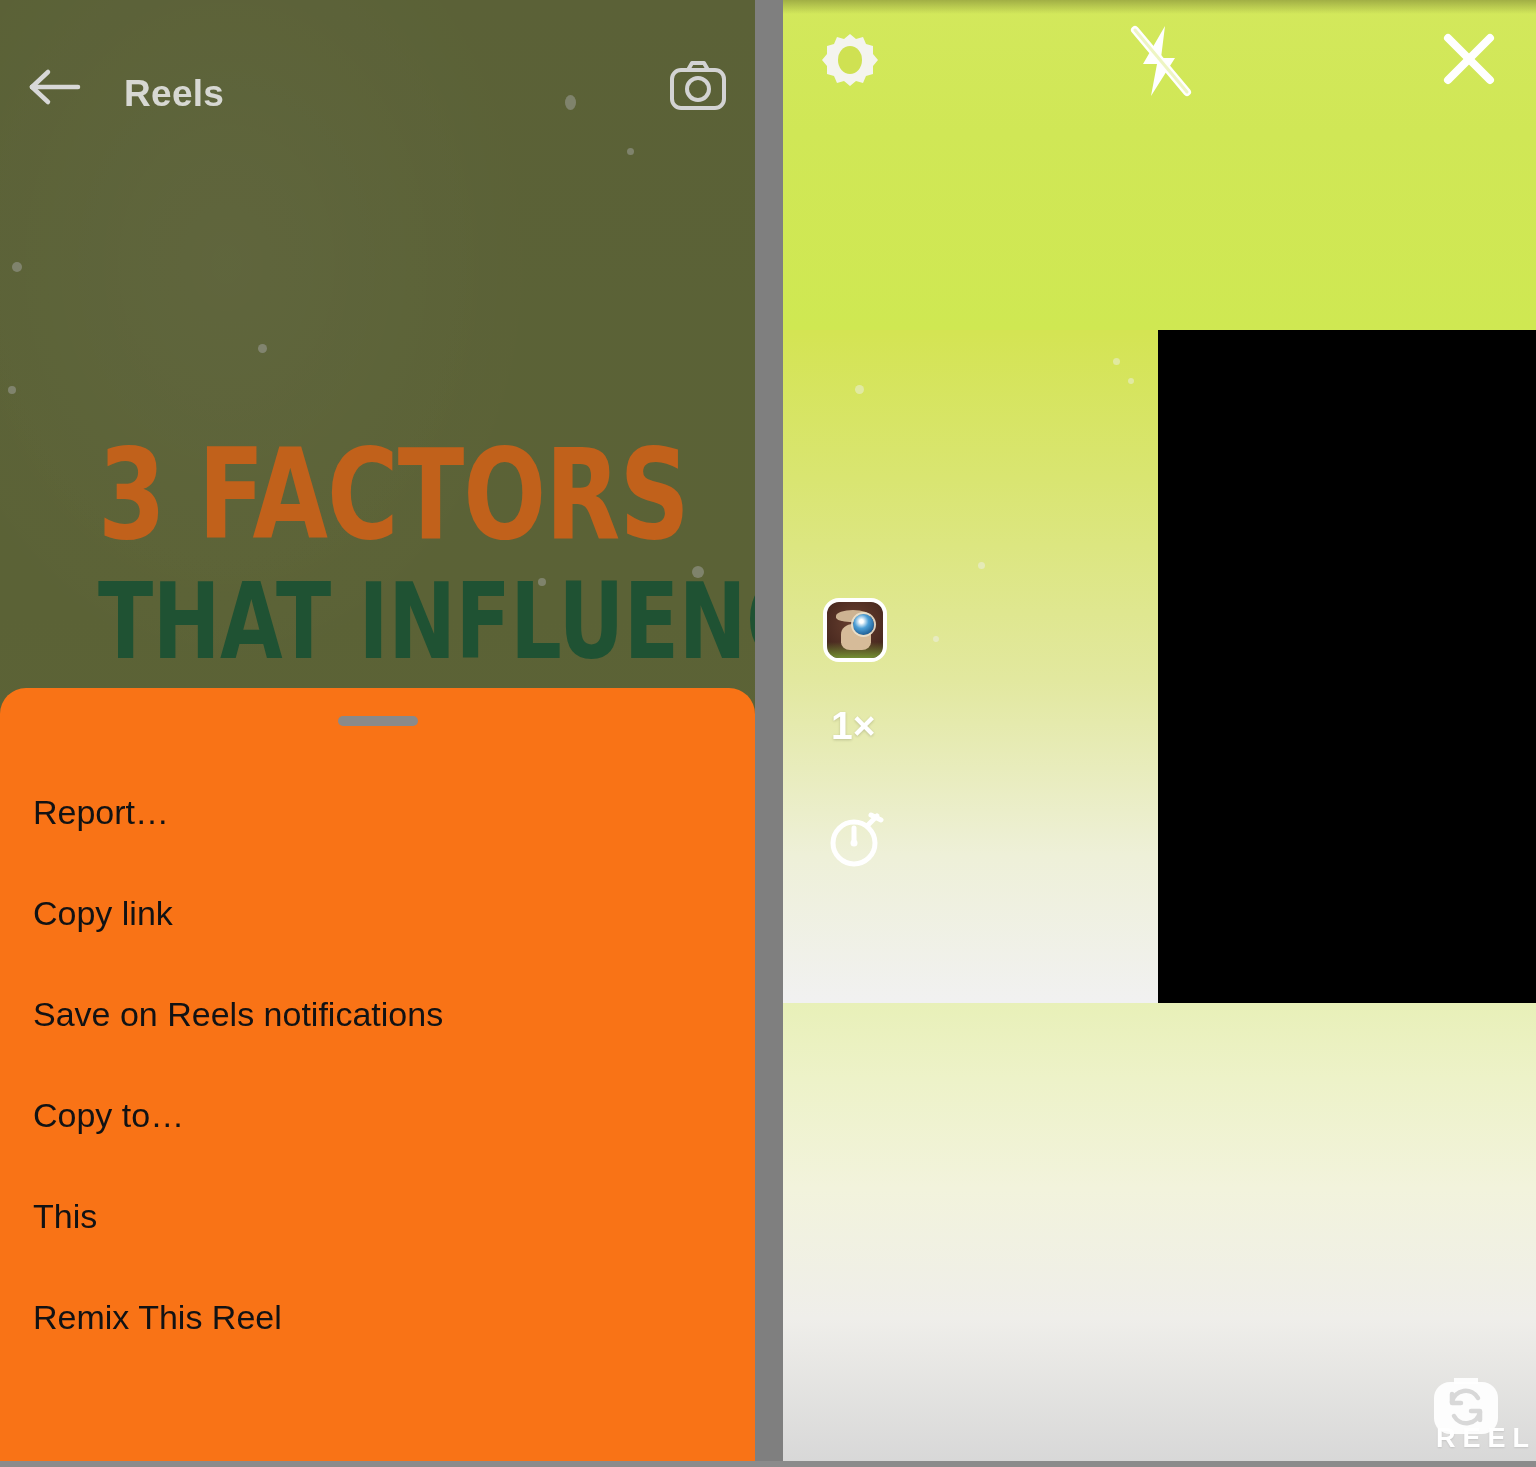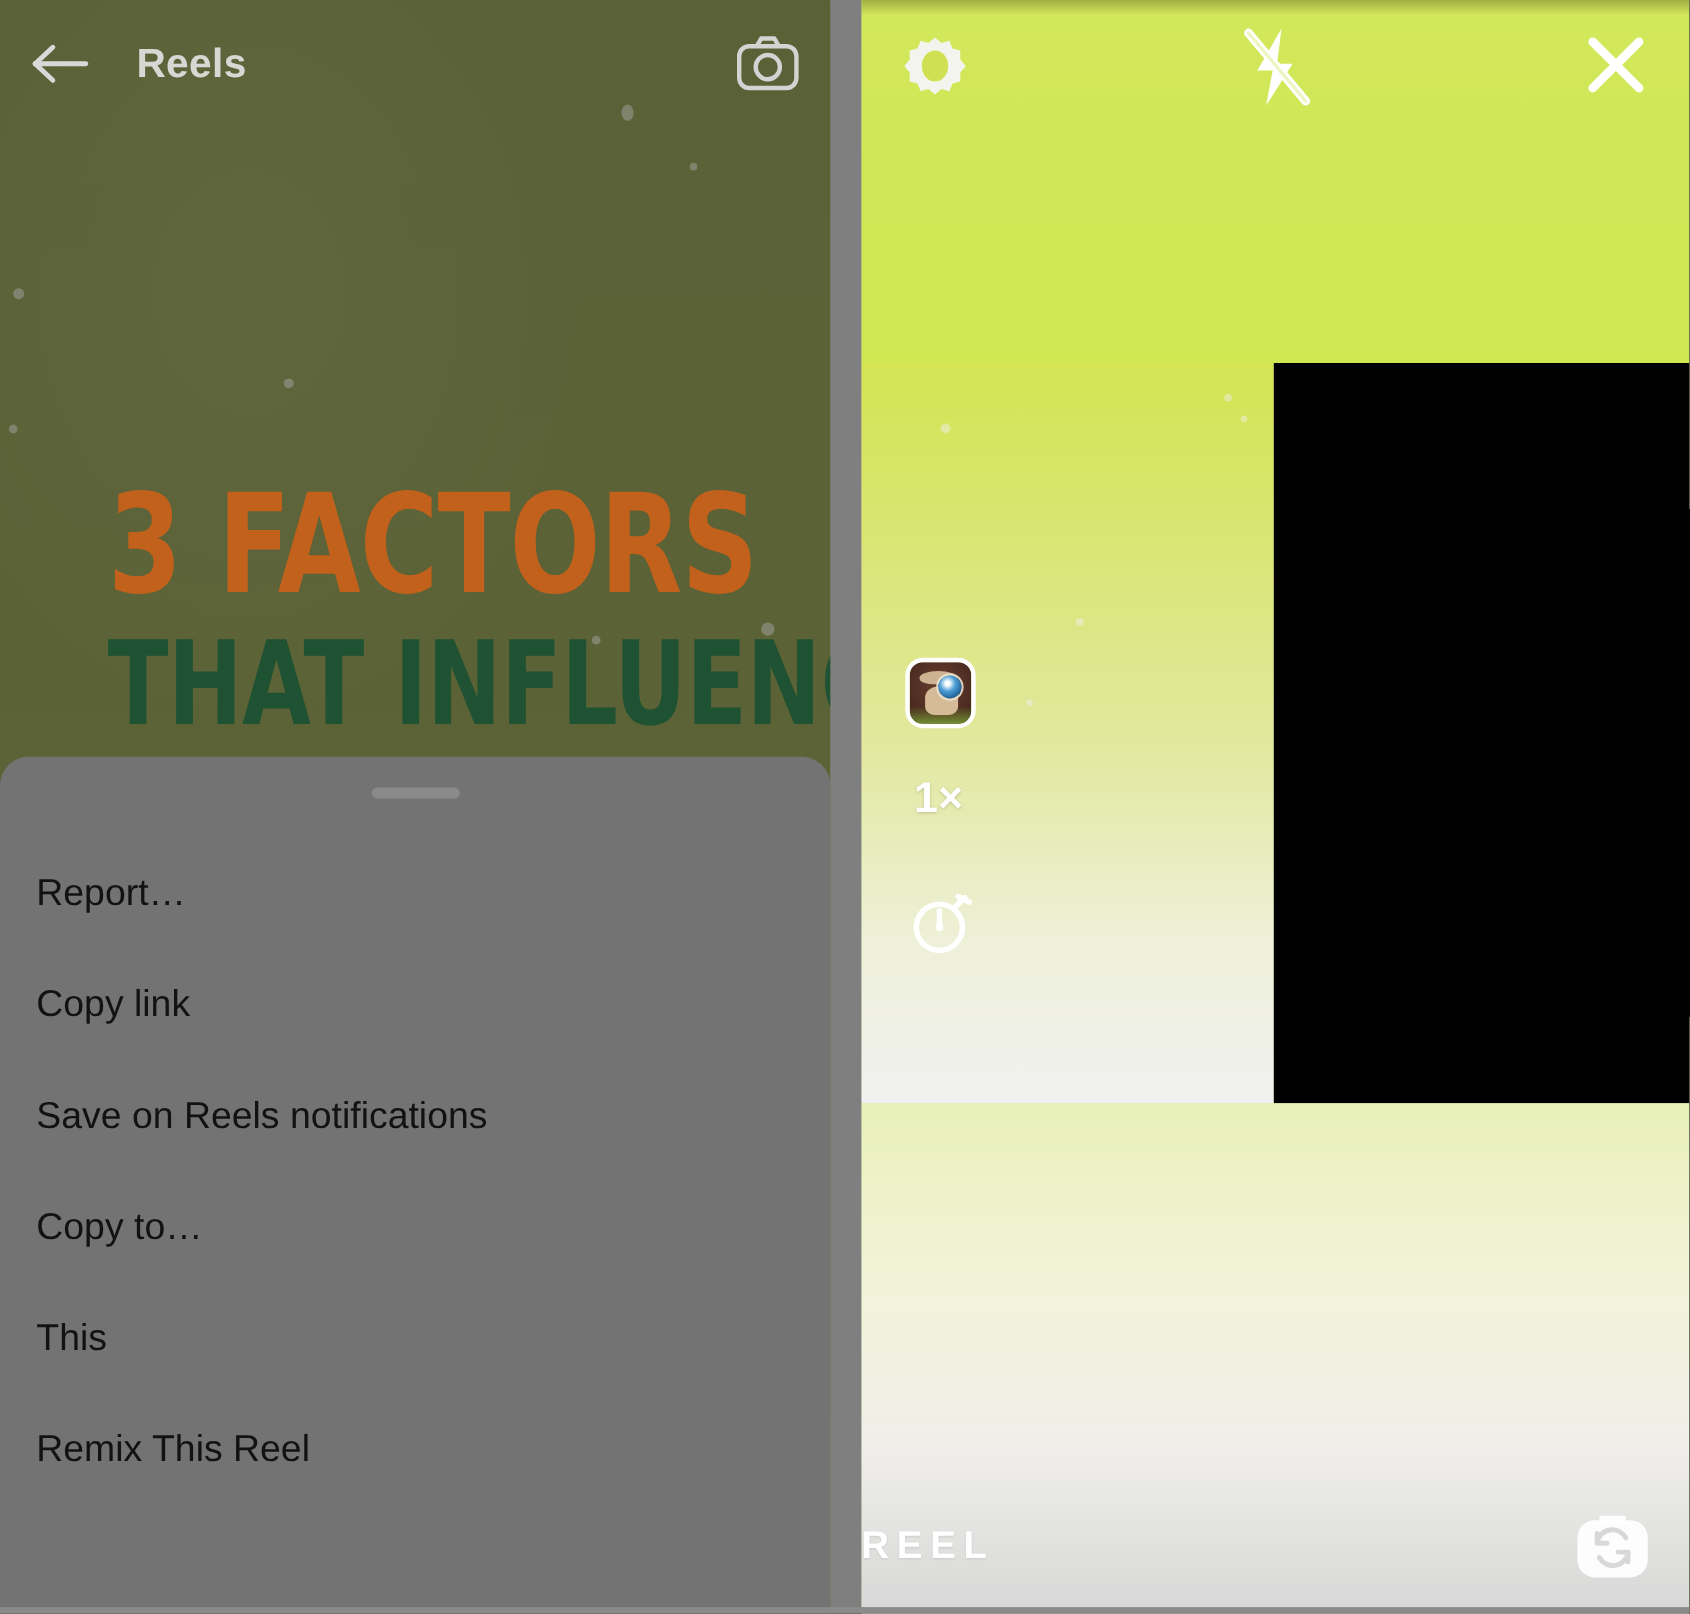--- a/index.html
+++ b/index.html
@@ -46,21 +46,21 @@
     background: rgba(240,240,245,0.45);
     border-radius: 50%;
     filter: blur(0.6px);
   }
 
   .reel-header {
     position: absolute;
     top: 0; left: 0; right: 0;
     height: 115px;
     display: flex;
-    align-items: center;
+    align-items: flex-end;
     padding: 0 28px;
     box-sizing: border-box;
     z-index: 5;
   }
   .back-arrow {
     width: 56px; height: 56px;
     display: flex; align-items: center; justify-content: center;
     flex: 0 0 auto;
   }
   .reel-title {
@@ -107,21 +107,21 @@
     transform-origin: left center;
     white-space: nowrap;
   }
 
   
   #bottom-sheet {
     position: absolute;
     left: 0; right: 0;
     bottom: 0;
     top: 688px;
-    background: #737373;
+    background: #f97316;
     border-top-left-radius: 26px;
     border-top-right-radius: 26px;
     z-index: 20;
     overflow: hidden;
   }
   .sheet-handle {
     width: 80px;
     height: 10px;
     border-radius: 6px;
     background: #8a8a8a;
@@ -251,23 +251,23 @@
   .timer-icon {
     position: absolute;
     left: 42px;
     top: 808px;
     width: 62px; height: 62px;
     z-index: 7;
   }
   .mode-label {
     position: absolute;
     left: 0; right: 0;
-    top: 1385px;
-    text-align: left;
-    font-size: 35px;
+    top: 1423px;
+    text-align: right;
+    font-size: 27px;
     font-weight: bold;
     letter-spacing: 7px;
     color: #ffffff;
     text-shadow: 0 1px 2px rgba(0,0,0,0.1);
     z-index: 9;
   }
   .flip-cam {
     position: absolute;
     right: 32px;
     top: 1372px;

